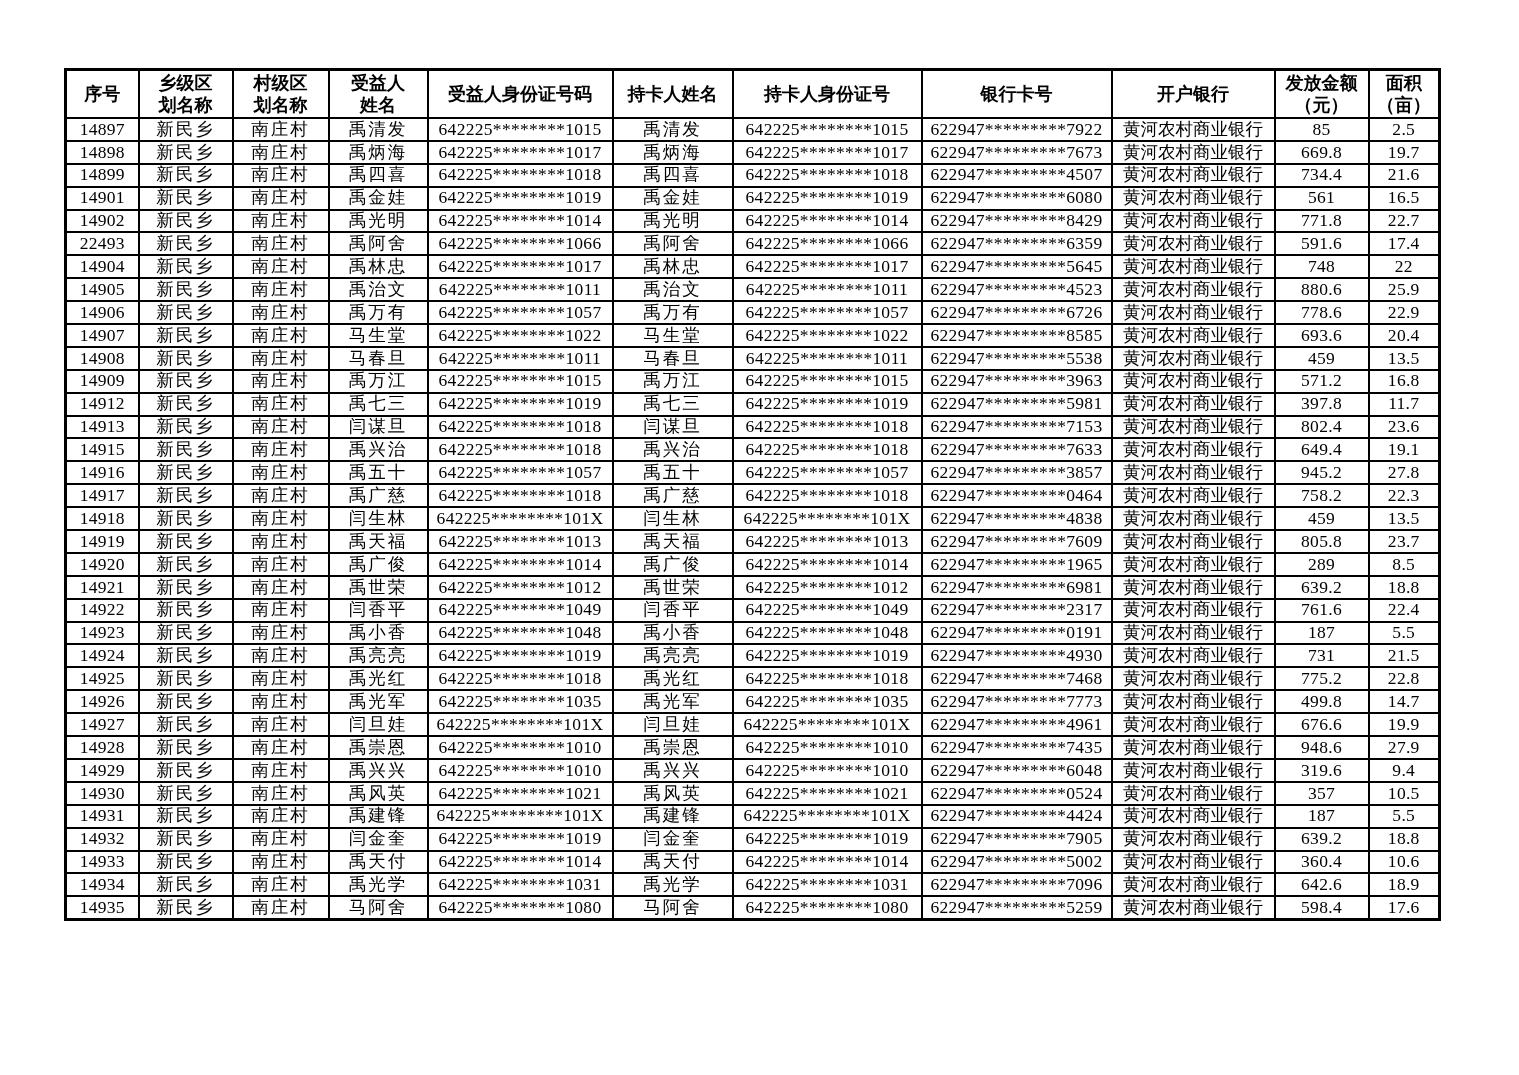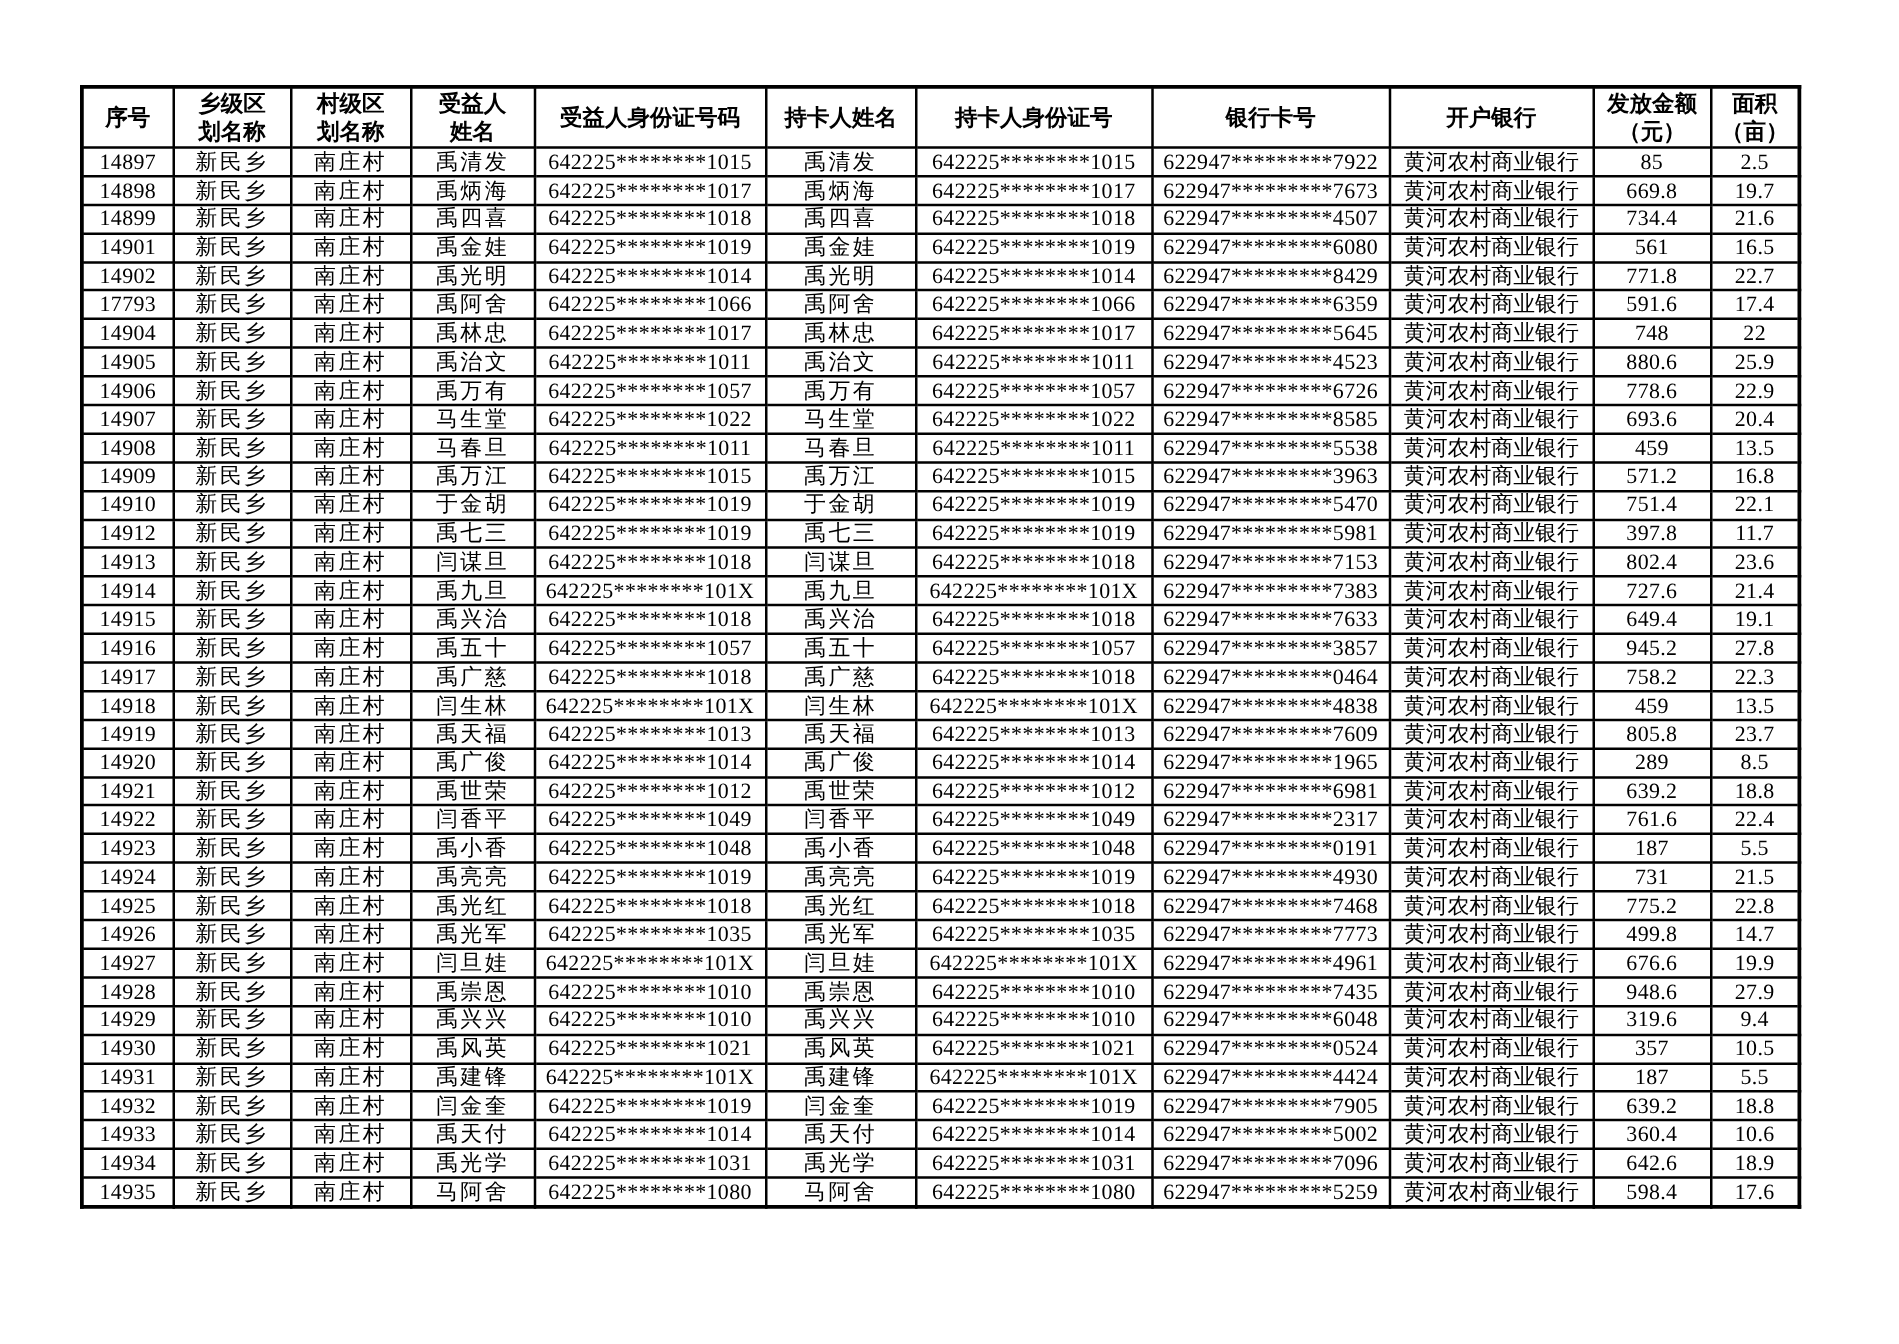--- a/index.html
+++ b/index.html
@@ -171,21 +171,21 @@
           <td class="cjk">禹光明</td>
           <td class="num">642225********1014</td>
           <td class="cjk">禹光明</td>
           <td class="num">642225********1014</td>
           <td class="num">622947*********8429</td>
           <td class="bank-cell">黄河农村商业银行</td>
           <td class="num">771.8</td>
           <td class="num">22.7</td>
         </tr>
         <tr>
-          <td class="num">17793</td>
+          <td class="num">22493</td>
           <td class="cjk">新民乡</td>
           <td class="cjk">南庄村</td>
           <td class="cjk">禹阿舍</td>
           <td class="num">642225********1066</td>
           <td class="cjk">禹阿舍</td>
           <td class="num">642225********1066</td>
           <td class="num">622947*********6359</td>
           <td class="bank-cell">黄河农村商业银行</td>
           <td class="num">591.6</td>
           <td class="num">17.4</td>
@@ -262,33 +262,20 @@
           <td class="cjk">禹万江</td>
           <td class="num">642225********1015</td>
           <td class="cjk">禹万江</td>
           <td class="num">642225********1015</td>
           <td class="num">622947*********3963</td>
           <td class="bank-cell">黄河农村商业银行</td>
           <td class="num">571.2</td>
           <td class="num">16.8</td>
         </tr>
         <tr>
-          <td class="num">14910</td>
-          <td class="cjk">新民乡</td>
-          <td class="cjk">南庄村</td>
-          <td class="cjk">于金胡</td>
-          <td class="num">642225********1019</td>
-          <td class="cjk">于金胡</td>
-          <td class="num">642225********1019</td>
-          <td class="num">622947*********5470</td>
-          <td class="bank-cell">黄河农村商业银行</td>
-          <td class="num">751.4</td>
-          <td class="num">22.1</td>
-        </tr>
-        <tr>
           <td class="num">14912</td>
           <td class="cjk">新民乡</td>
           <td class="cjk">南庄村</td>
           <td class="cjk">禹七三</td>
           <td class="num">642225********1019</td>
           <td class="cjk">禹七三</td>
           <td class="num">642225********1019</td>
           <td class="num">622947*********5981</td>
           <td class="bank-cell">黄河农村商业银行</td>
           <td class="num">397.8</td>
@@ -299,33 +286,20 @@
           <td class="cjk">新民乡</td>
           <td class="cjk">南庄村</td>
           <td class="cjk">闫谋旦</td>
           <td class="num">642225********1018</td>
           <td class="cjk">闫谋旦</td>
           <td class="num">642225********1018</td>
           <td class="num">622947*********7153</td>
           <td class="bank-cell">黄河农村商业银行</td>
           <td class="num">802.4</td>
           <td class="num">23.6</td>
-        </tr>
-        <tr>
-          <td class="num">14914</td>
-          <td class="cjk">新民乡</td>
-          <td class="cjk">南庄村</td>
-          <td class="cjk">禹九旦</td>
-          <td class="num">642225********101X</td>
-          <td class="cjk">禹九旦</td>
-          <td class="num">642225********101X</td>
-          <td class="num">622947*********7383</td>
-          <td class="bank-cell">黄河农村商业银行</td>
-          <td class="num">727.6</td>
-          <td class="num">21.4</td>
         </tr>
         <tr>
           <td class="num">14915</td>
           <td class="cjk">新民乡</td>
           <td class="cjk">南庄村</td>
           <td class="cjk">禹兴治</td>
           <td class="num">642225********1018</td>
           <td class="cjk">禹兴治</td>
           <td class="num">642225********1018</td>
           <td class="num">622947*********7633</td>

